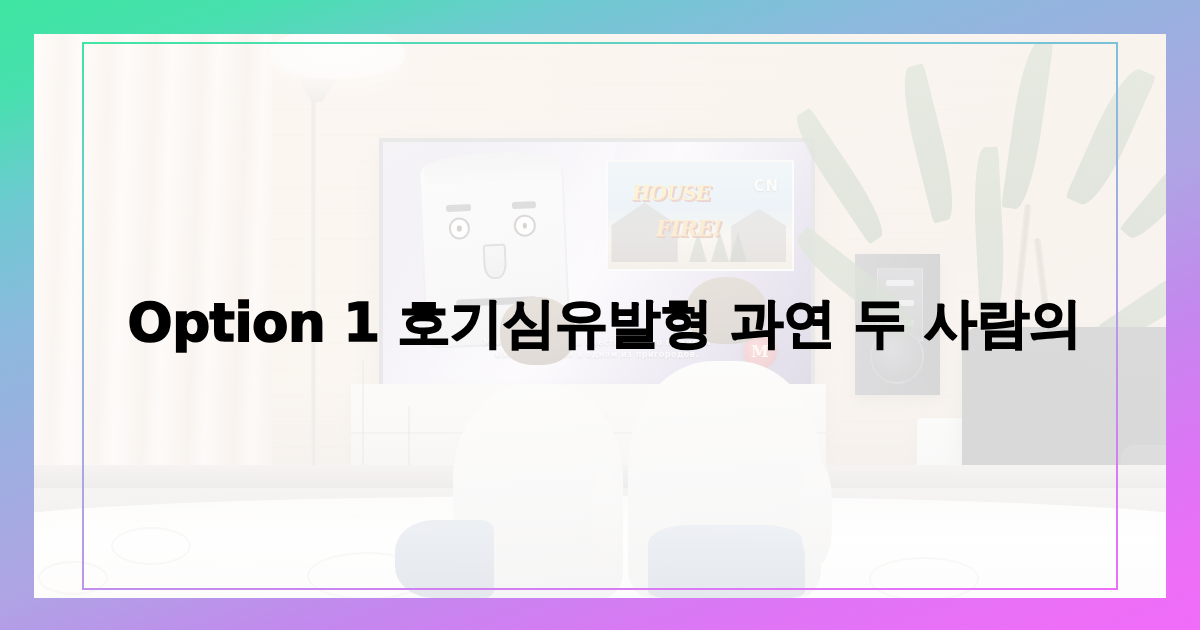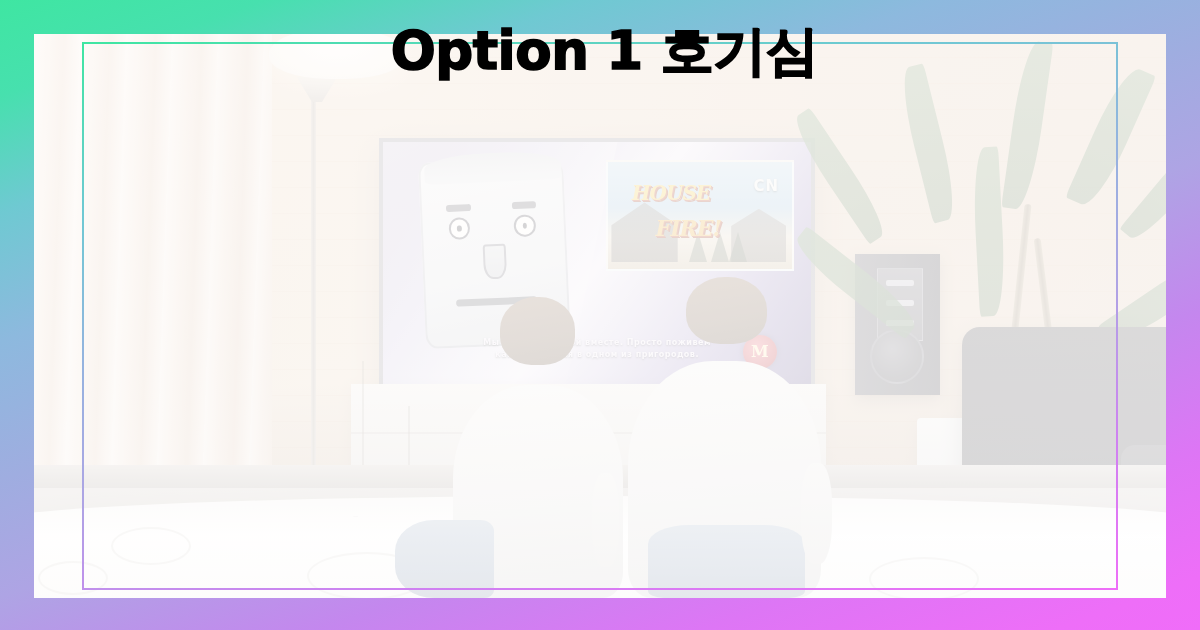--- a/index.html
+++ b/index.html
@@ -338,21 +338,21 @@
     border-image:linear-gradient(168deg,
         #3FE6A2 0%, #6EC9D3 22%, #95B3DF 42%,
         #AEA4E4 60%, #CE82F1 80%, #EE6EF8 100%) 1;
     pointer-events:none;
   }
 
   
   #title-block {
     position:absolute; left:0; right:0; top:0; bottom:0;
     display:flex; flex-direction:row;
-    align-items:flex-start; justify-content:center;
+    align-items:center; justify-content:center;
     padding-top:16px;
     pointer-events:none;
     margin-left:9px;
   }
   .title-line {
     font-family:"DejaVu Sans", sans-serif;
     font-weight:bold;
     font-size:53px;
     line-height:1.33;
     color:#000000;
@@ -475,15 +475,16 @@
 
     </div>
 
     <div id="photo-tint"></div>
     <div id="photo-wash"></div>
     <div id="inner-frame"></div>
   </div>
 
   <div id="title-block">
     <div class="title-line">Option 1 호기심</div>
+    <div class="title-line">유발형 과연 두 사람의</div>
   </div>
 
 </div>
 
 </body></html>

